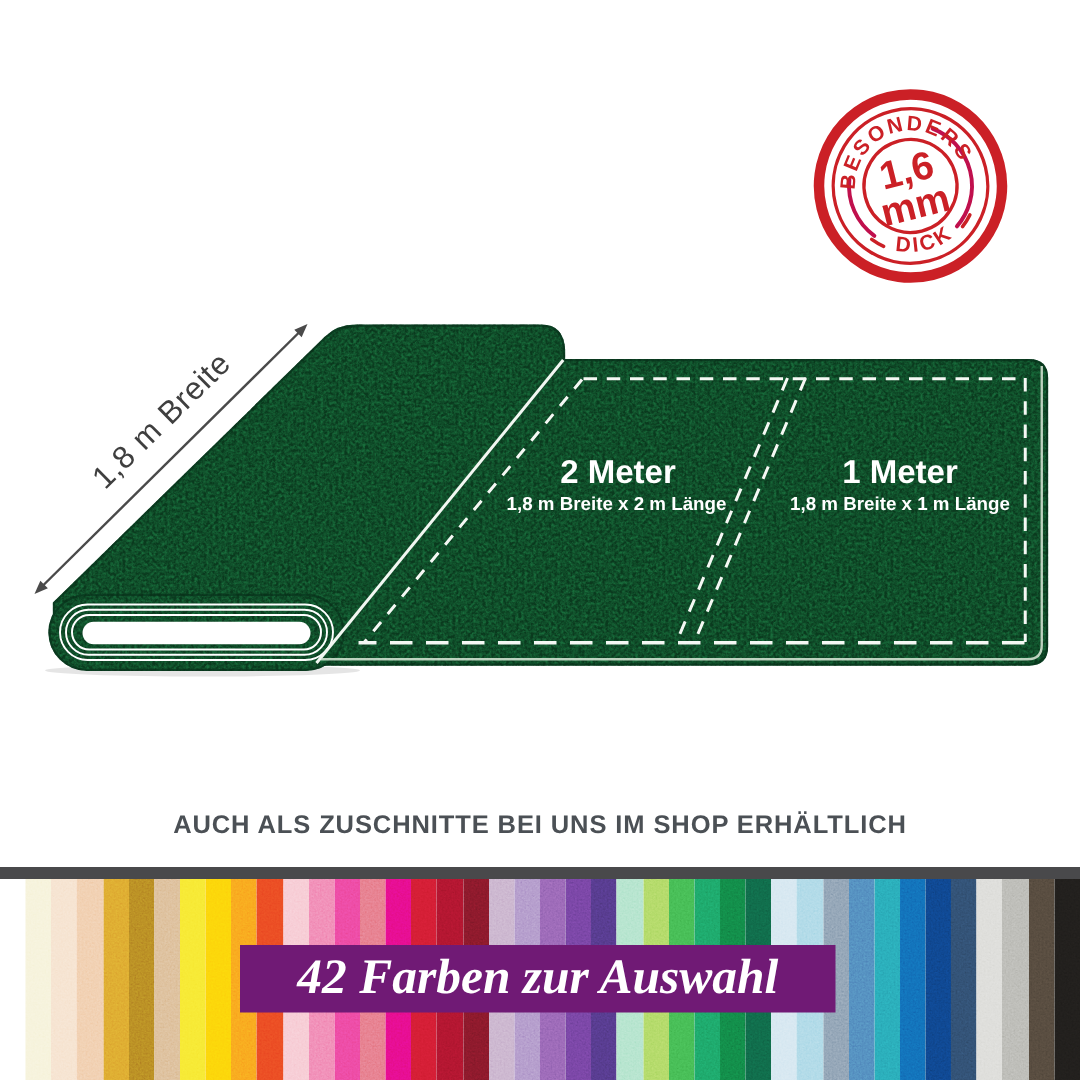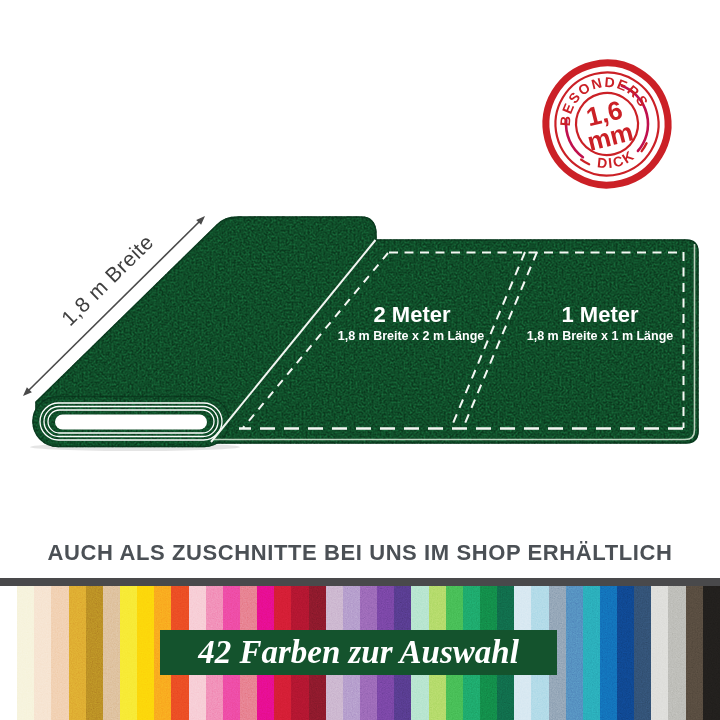--- a/index.html
+++ b/index.html
@@ -4,33 +4,33 @@
 <style>
   html,body{margin:0;padding:0;}
   body{
     width:720px;height:720px;position:relative;overflow:hidden;
     background:#ffffff;font-family:"Liberation Sans",sans-serif;
   }
   .badge-svg{position:absolute;left:537px;top:54px;}
   .fabric-svg{position:absolute;left:0;top:185px;}
   .tagline{
     position:absolute;top:540px;left:0;width:720px;text-align:center;
-    font-size:22px;font-weight:bold;letter-spacing:.6px;color:#4b5055;white-space:nowrap;
+    font-size:17px;font-weight:bold;letter-spacing:.6px;color:#4b5055;white-space:nowrap;
   }
   .color-strip{position:absolute;left:0;top:578px;width:720px;height:142px;}
   .strip-top-bar{height:8px;background:#49494b;}
   .swatches{display:flex;width:720px;height:134px;}
   .stripe{flex:1 1 auto;height:134px;}
   .grain-overlay{
     position:absolute;left:0;top:8px;width:720px;height:134px;
     mix-blend-mode:overlay;opacity:.38;pointer-events:none;
   }
   .banner{
     position:absolute;left:160px;top:52px;width:397px;height:45px;
-    background:#14532d;display:flex;align-items:center;justify-content:center;
+    background:#701a75;display:flex;align-items:center;justify-content:center;
   }
   .banner-text{
     font-family:"Liberation Serif",serif;font-style:italic;font-weight:bold;
     font-size:33px;color:#ffffff;white-space:nowrap;
   }
 </style>
 </head>
 <body>
 
 <svg class="badge-svg" width="140" height="140" viewBox="-70 -70 140 140" aria-hidden="true">

